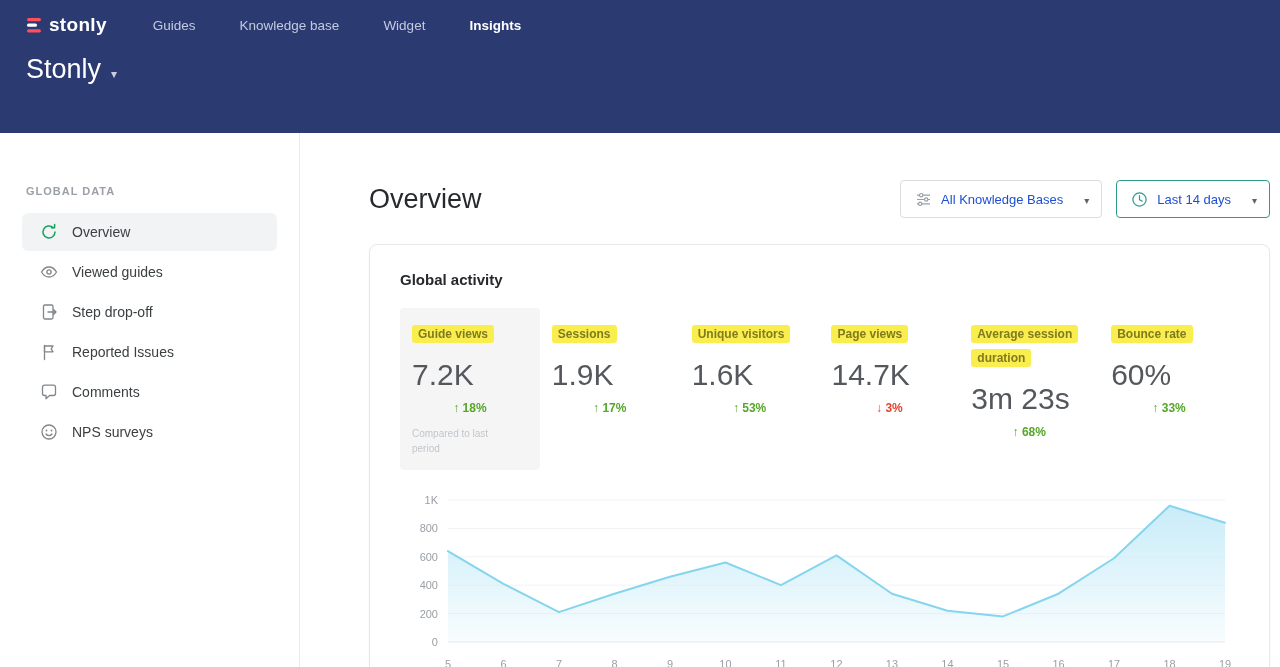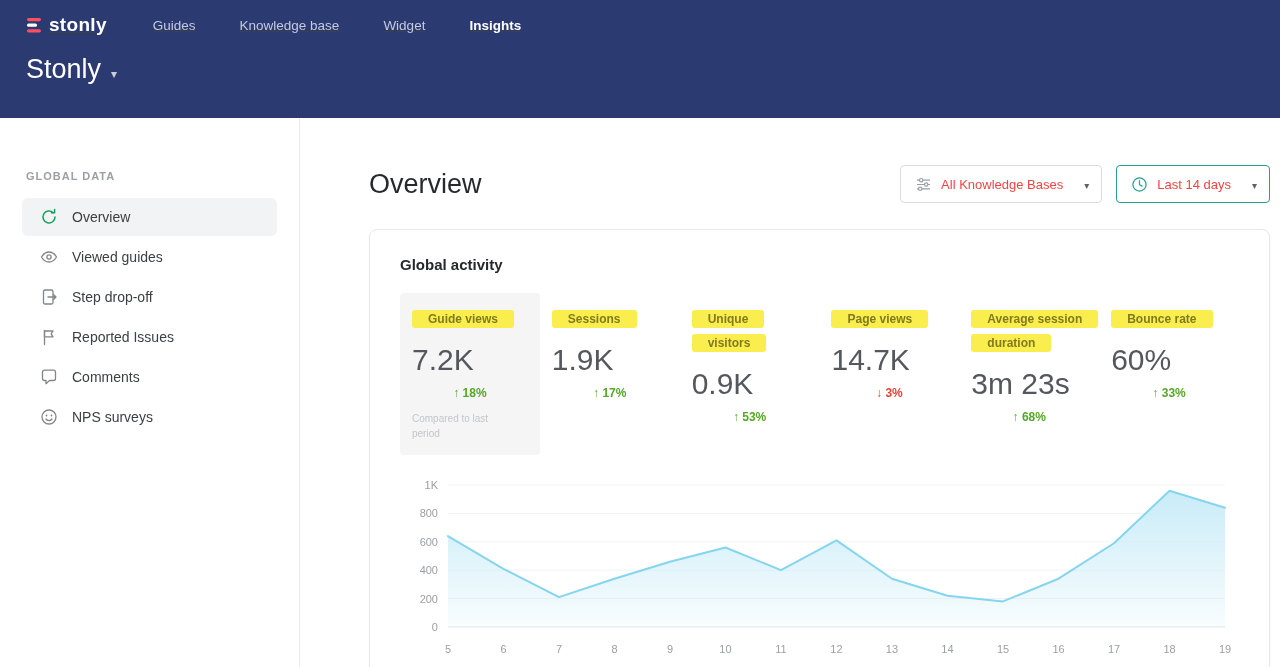--- a/index.html
+++ b/index.html
@@ -4,21 +4,21 @@
 <style>
   * { box-sizing: border-box; }
   html, body { margin:0; padding:0; }
   body {
     width:1280px; height:667px; overflow:hidden;
     font-family:"Liberation Sans", sans-serif;
     background:#ffffff; color:#3c4043;
   }
 
   
-  header { background:#2c3a72; height:118px;text-decoration:underline; }
+  header { background:#2c3a72; height:133px; }
   .nav-row { display:flex; align-items:center; padding:12px 26px 0 26px; height:38px; }
   .logo { display:flex; align-items:center; gap:7px; color:#fff; font-size:19px; font-weight:700; letter-spacing:.3px; cursor:pointer; }
   .logo-icon { display:inline-flex; }
   nav { display:flex; gap:44px; margin-left:46px; }
   .nav-link { color:#c3cae0; font-size:13.5px; cursor:pointer; }
   .nav-link.active { color:#ffffff; font-weight:700; }
   .workspace-row { padding:16px 26px 0 26px; }
   .workspace-title { color:#fff; font-size:27px; font-weight:500; margin:0; display:inline-flex; align-items:center; gap:10px; cursor:pointer; }
   .workspace-caret::after { content:"▾"; font-size:12px; color:rgba(255,255,255,.75); }
 
@@ -32,39 +32,39 @@
   .side-item.active { background:#f1f3f4; }
   .sicon { display:inline-flex; width:18px; height:18px; color:#80868b; }
   .sicon svg { width:18px; height:18px; }
 
   
   main { flex:1; padding:0 10px 0 69px; background:#fff; }
   .page-head { display:flex; justify-content:space-between; align-items:center; margin-top:47px; }
   .page-title { font-size:27px; font-weight:400; color:#27292c; margin:0; }
   .filters { display:flex; gap:14px; }
   .filter-btn { display:flex; align-items:center; gap:9px; height:38px; padding:0 12px 0 14px;
-    background:#fff; border:1px solid #dadce0; border-radius:4px; font-size:13px; color:#ef4444;
+    background:#fff; border:1px solid #dadce0; border-radius:4px; font-size:13px; color:#1d4ed8;
     cursor:pointer; font-family:inherit; }
   .filter-btn.accent { border:1px solid #2a9d8f; }
   .caret { margin-left:12px; }
   .caret::after { content:"▾"; color:#5f6368; font-size:10px; }
   .ficon { display:inline-flex; width:17px; height:17px; }
   .ficon svg { width:17px; height:17px; }
 
   
   .card { margin-top:26px; margin-right:0; border:1px solid #e6e8eb; border-radius:8px;
     background:#fff; padding:26px 30px; height:470px; box-shadow:0 1px 3px rgba(0,0,0,.04); }
   .card-title { font-size:15px; font-weight:700; color:#26282b; margin:0; }
 
   
   .metrics { display:flex; margin-top:20px; }
   .metric { flex:1; padding:14px 12px; cursor:pointer; border-radius:4px; }
   .metric.selected { background:#f5f5f6; }
   .hl { display:inline; background:#f9ee4e; color:#827a1f; font-size:12px; font-weight:700;
-    padding:2px 16px; border-radius:3px; line-height:2.0;
+    padding:2px 6px; border-radius:3px; line-height:2.0;
     -webkit-box-decoration-break:clone; box-decoration-break:clone; }
   .metric-value { font-size:30px; color:#54585d; margin-top:12px; }
   .metric-delta { font-size:12px; font-weight:700; margin-top:9px;text-align:center; }
   .metric-delta.up { color:#55a629; }
   .metric-delta.down { color:#e2442f; }
   .metric-note { font-size:10px; color:#c2c6ca; margin-top:12px; line-height:1.45; max-width:96px; }
 
   
   .chart-svg { width:100%; height:190px; margin-top:16px; display:block; font-family:inherit; }
 </style>
@@ -203,21 +203,21 @@
           <div class="metric-delta up"><span>↑</span> <span>18%</span></div>
           <div class="metric-note">Compared to last period</div>
         </div>
         <div class="metric">
           <span class="hl">Sessions</span>
           <div class="metric-value">1.9K</div>
           <div class="metric-delta up"><span>↑</span> <span>17%</span></div>
         </div>
         <div class="metric">
           <span class="hl">Unique visitors</span>
-          <div class="metric-value">0.9K</div>
+          <div class="metric-value">1.6K</div>
           <div class="metric-delta up"><span>↑</span> <span>53%</span></div>
         </div>
         <div class="metric">
           <span class="hl">Page views</span>
           <div class="metric-value">14.7K</div>
           <div class="metric-delta down"><span>↓</span> <span>3%</span></div>
         </div>
         <div class="metric">
           <span class="hl">Average session duration</span>
           <div class="metric-value">3m 23s</div>

